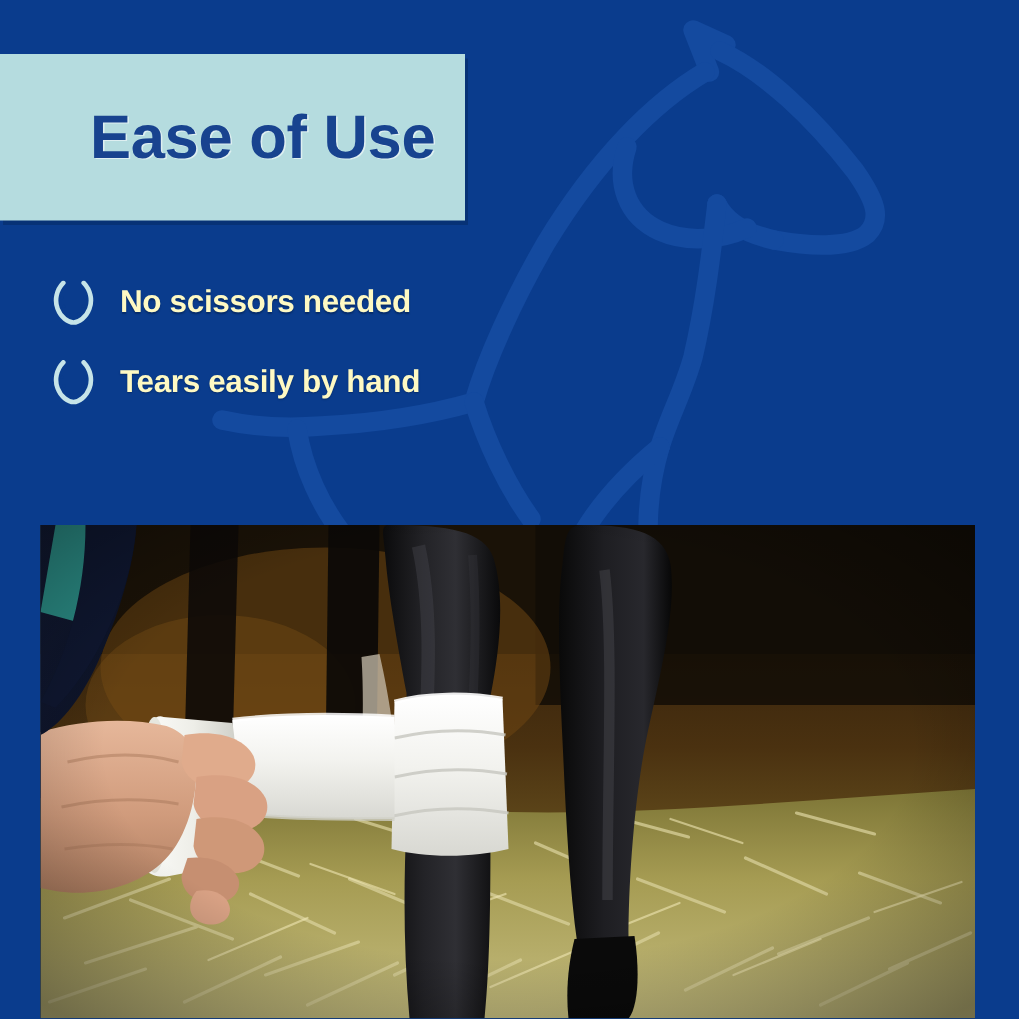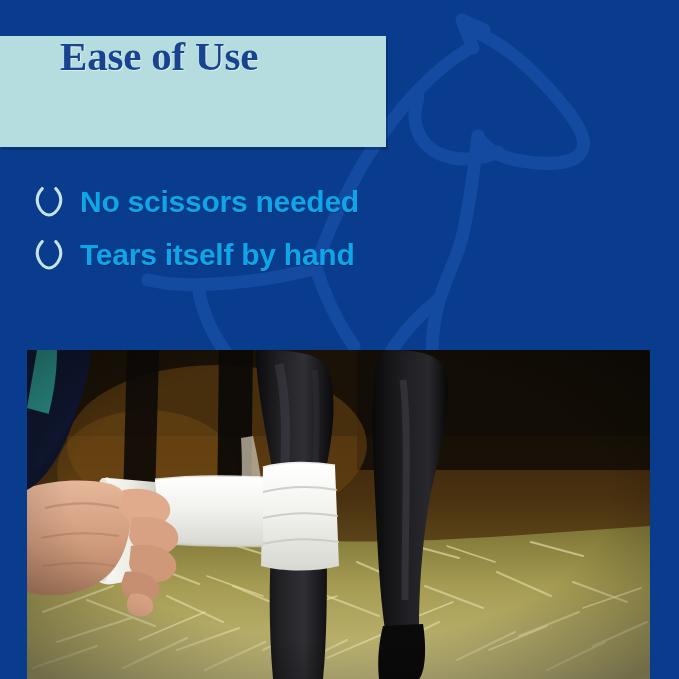--- a/index.html
+++ b/index.html
@@ -11,46 +11,45 @@
     position:relative;
   }
   #root{position:absolute;inset:0;width:679px;height:679px;overflow:hidden;background:#0a3c8d;}
 
   
   .watermark{position:absolute;left:0;top:0;width:679px;height:350px;overflow:hidden;pointer-events:none;}
   .watermark svg{position:absolute;left:118px;top:-6px;}
 
   
   .title-band{
-    position:absolute;left:0;top:36px;width:386px;height:111px;
+    position:absolute;left:0;top:36px;width:310px;height:111px;
     background:#b5dcdf;
-    display:flex;align-items:flex-start;
+    display:flex;align-items:center;
     box-shadow:2px 3px 0 rgba(3,30,72,.32);
-    font-family:Liberation Serif, serif;
   }
   .title-text{
     margin-left:60px;
     font-size:41px;line-height:1;
     font-weight:bold;
     color:#18438f;
     letter-spacing:-0.2px;
     text-shadow:1px 1px 0 rgba(255,255,255,.55);
     white-space:nowrap;
   }
 
   
   .bullets{position:absolute;left:30px;top:175px;width:640px;}
   .bullet-row{display:flex;align-items:center;height:53px;}
   .bullet-icon{
     width:38px;min-width:38px;height:32px;
     display:flex;align-items:center;justify-content:center;
     margin-right:12px;
   }
   .bullet-label{
-    font-size:30px;font-weight:bold;color:#0ea5e9;
+    font-size:21px;font-weight:bold;color:#fef9c3;
     letter-spacing:-0.25px;white-space:nowrap;
     text-shadow:0 1px 1px rgba(2,24,62,.45);
   }
 
   
   .photo{
     position:absolute;left:27px;top:350px;width:623px;height:329px;
     overflow:hidden;background:#1b1308;
   }
   .photo svg{display:block;width:623px;height:329px;}
@@ -115,21 +114,21 @@
         <svg width="28" height="30" viewBox="0 0 28 30" xmlns="http://www.w3.org/2000/svg">
           <path d="M7.2 1.6 C2.6 6.4 1.2 13 3.4 18.8 C5.6 24.6 10.4 28 14 28 C17.6 28 22.4 24.6 24.6 18.8 C26.8 13 25.4 6.4 20.8 1.6" fill="none" stroke="#c6e4e8" stroke-width="3.1" stroke-linecap="round"></path>
           <circle cx="6.4" cy="11.5" r="1.05" fill="#0a3c8d"></circle>
           <circle cx="7.6" cy="17.2" r="1.05" fill="#0a3c8d"></circle>
           <circle cx="10.6" cy="22.2" r="1.05" fill="#0a3c8d"></circle>
           <circle cx="21.6" cy="11.5" r="1.05" fill="#0a3c8d"></circle>
           <circle cx="20.4" cy="17.2" r="1.05" fill="#0a3c8d"></circle>
           <circle cx="17.4" cy="22.2" r="1.05" fill="#0a3c8d"></circle>
         </svg>
       </span>
-      <span class="bullet-label">Tears itself by hand</span>
+      <span class="bullet-label">Tears easily by hand</span>
     </div>
 
 
   </div>
 
   <div class="photo">
     <svg viewBox="0 0 623 329" xmlns="http://www.w3.org/2000/svg" preserveAspectRatio="none">
       <defs>
         <linearGradient id="stallBg" x1="0" y1="0" x2="0" y2="1">
           <stop offset="0%" stop-color="#241609"></stop>

